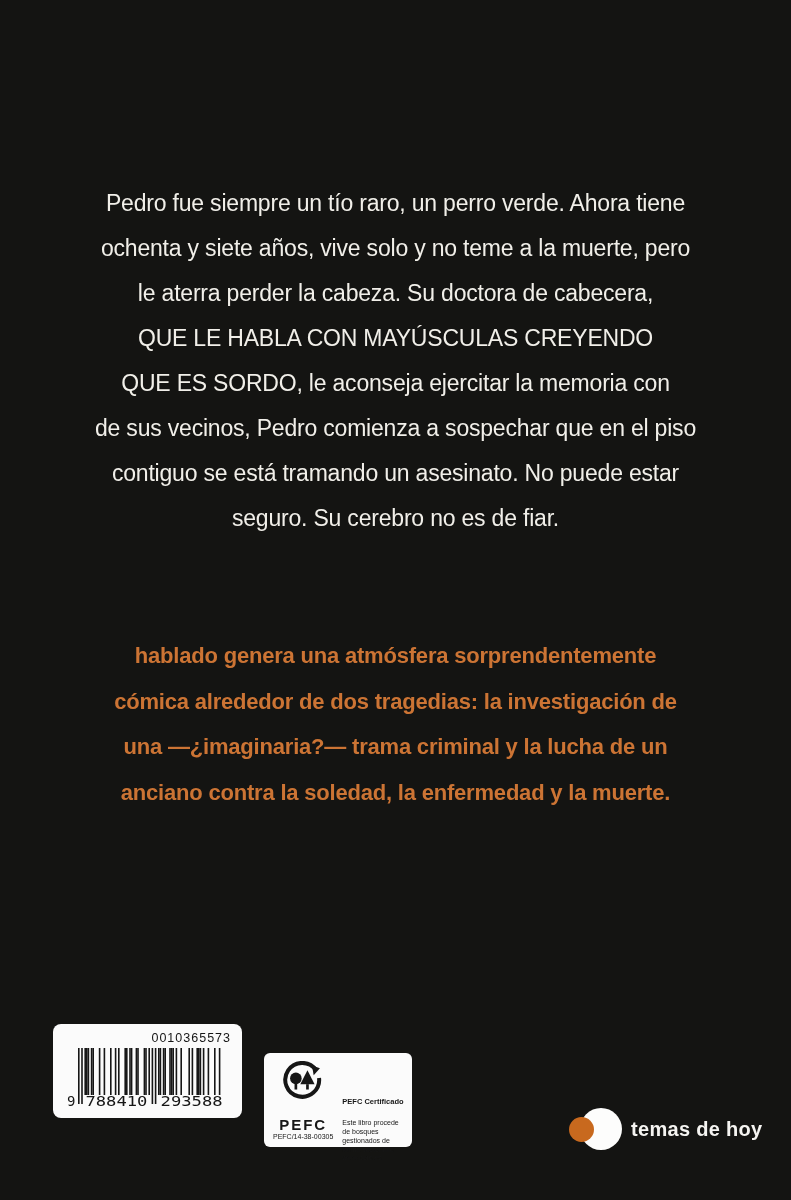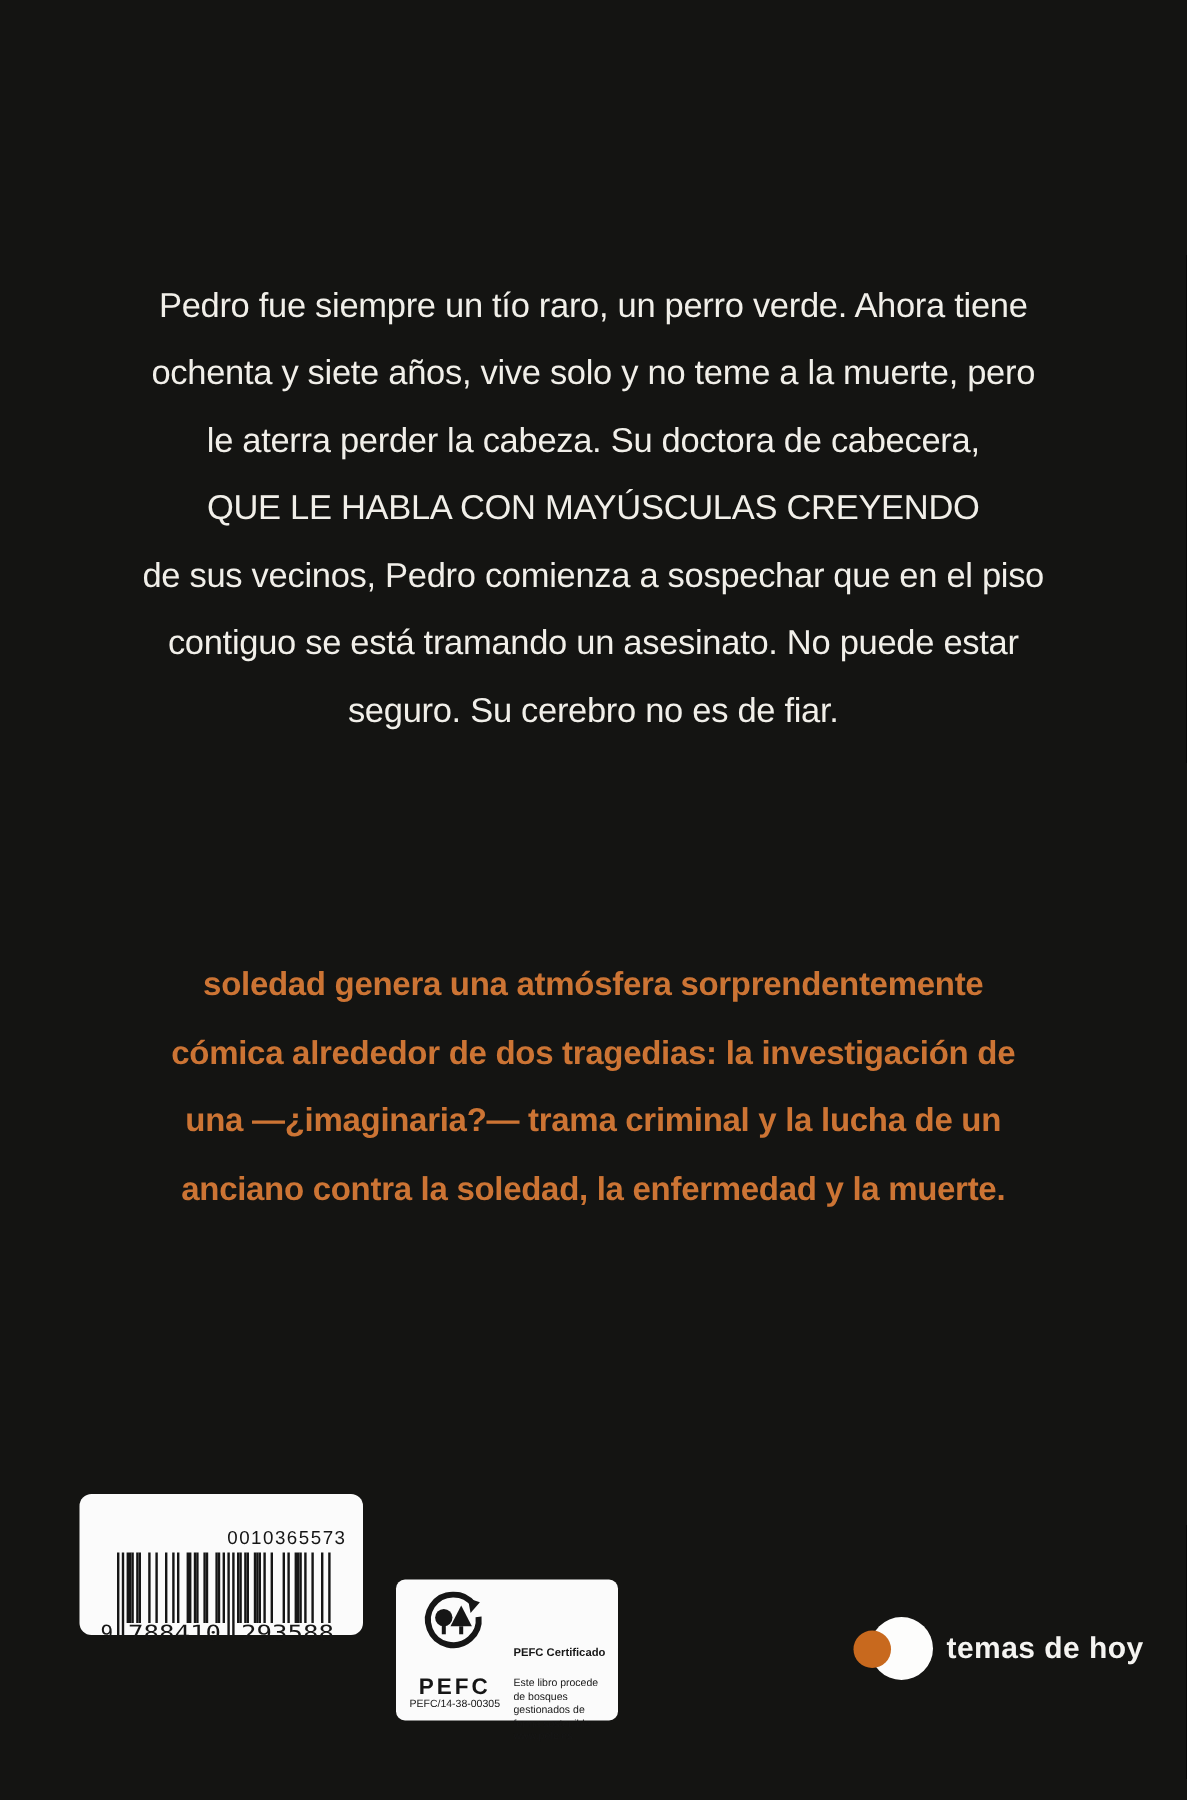--- a/index.html
+++ b/index.html
@@ -39,26 +39,26 @@
     font-size: 22px;
     font-weight: bold;
     letter-spacing: -0.2px;
   }
   .hl-line { line-height: 45.5px; white-space: nowrap; }
 
   
   .barcode-box {
     position: absolute;
     left: 53px;
-    top: 996px;
+    top: 1024px;
     width: 189px;
     height: 94px;
     background: var(--label_white, #fbfbfb);
     border-radius: 8px;
-    padding: 22px 11px 0 11px;
+    padding: 7px 11px 0 11px;
   }
   .barcode-top {
     text-align: right;
     font-size: 12.5px;
     letter-spacing: 1px;
     line-height: 15px;
     color: var(--ink, #161616);
   }
   .barcode-bars-wrap { display: flex; justify-content: center; margin-top: 1px; }
 
@@ -94,21 +94,21 @@
     padding-left: 9px;
     padding-top: 1px;
     display: flex;
     flex-direction: column;
   }
   .pefc-title { font-size: 7.5px; font-weight: bold; margin-top: 35px; }
   .pefc-desc { font-size: 7px; line-height: 9px; margin-top: 12px; width: 64px; }
   .pefc-url { font-size: 7px; margin-top: auto; }
 
   
-  .publisher { position: absolute; left: 569px; top: 1075px; width: 185px; height: 50px; }
+  .publisher { position: absolute; left: 569px; top: 1105px; width: 185px; height: 50px; }
   .pub-circle-white {
     position: absolute; left: 11px; top: 3px;
     width: 42px; height: 42px; border-radius: 50%;
     background: #fdfdfc;
   }
   .pub-circle-orange {
     position: absolute; left: 0px; top: 12px;
     width: 25px; height: 25px; border-radius: 50%;
     background: var(--publisher_orange, #c8691e);
   }
@@ -123,28 +123,29 @@
 <body>
 
 <div class="cover">
 
   <div class="synopsis">
 
   <div class="syn-line">Pedro fue siempre un tío raro, un perro verde. Ahora tiene</div>
       <div class="syn-line">ochenta y siete años, vive solo y no teme a la muerte, pero</div>
       <div class="syn-line">le aterra perder la cabeza. Su doctora de cabecera,</div>
       <div class="syn-line">QUE LE HABLA CON MAYÚSCULAS CREYENDO</div>
+      <div class="syn-line">QUE ES SORDO, le aconseja ejercitar la memoria con</div>
       <div class="syn-line">de sus vecinos, Pedro comienza a sospechar que en el piso</div>
       <div class="syn-line">contiguo se está tramando un asesinato. No puede estar</div>
       <div class="syn-line">seguro. Su cerebro no es de fiar.</div>
     </div>
 
   <div class="highlight">
 
-      <div class="hl-line">soledad genera una atmósfera sorprendentemente</div>
+      <div class="hl-line">hablado genera una atmósfera sorprendentemente</div>
       <div class="hl-line">cómica alrededor de dos tragedias: la investigación de</div>
       <div class="hl-line">una —¿imaginaria?— trama criminal y la lucha de un</div>
       <div class="hl-line">anciano contra la soledad, la enfermedad y la muerte.</div>
     </div>
 
   <div class="barcode-box">
     <div class="barcode-top">0010365573</div>
     <div class="barcode-bars-wrap">
       <svg id="ean-svg" xmlns="http://www.w3.org/2000/svg" viewBox="-13 -1 166 62" width="166" height="62">
           <g fill="#161616">

